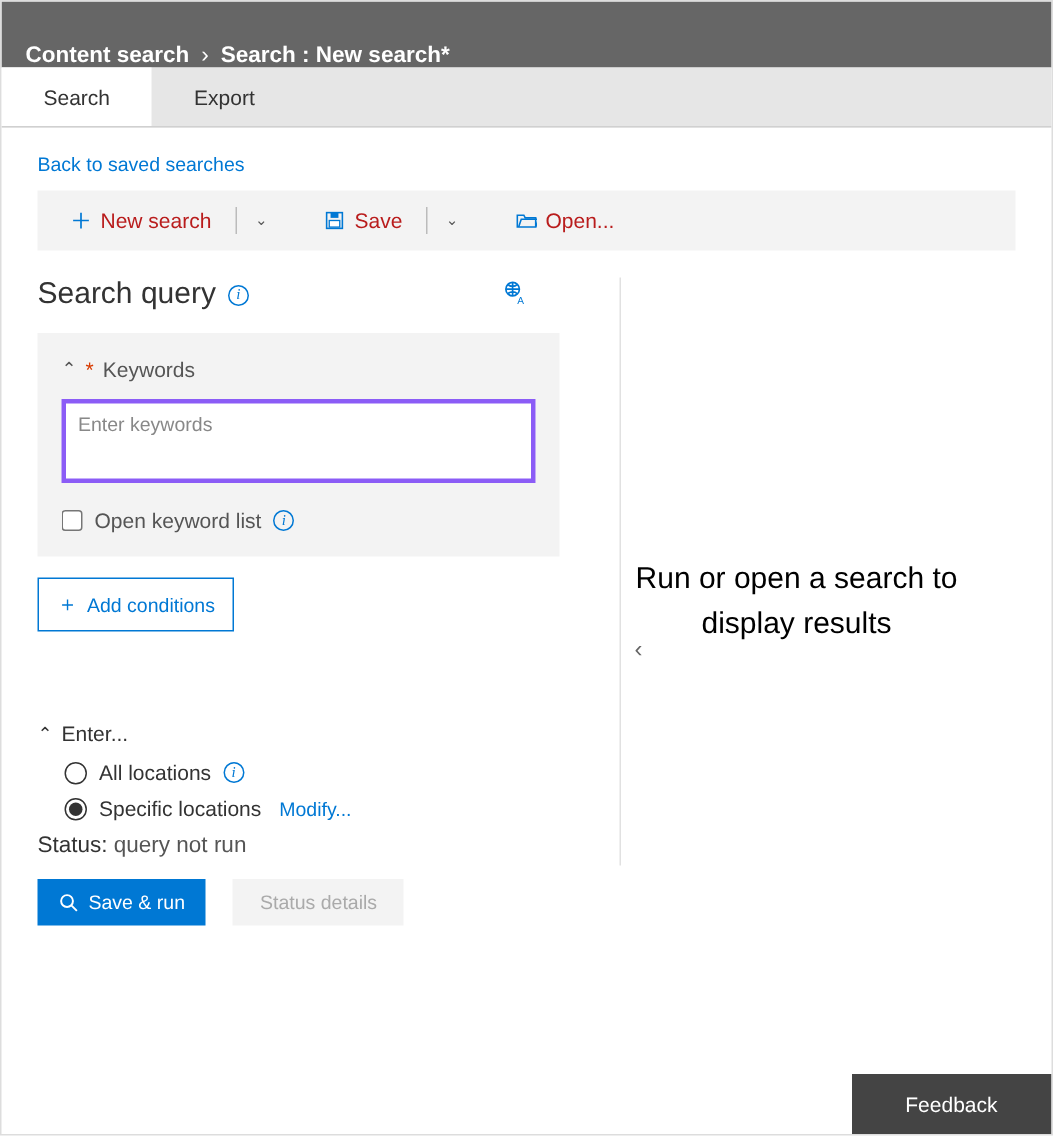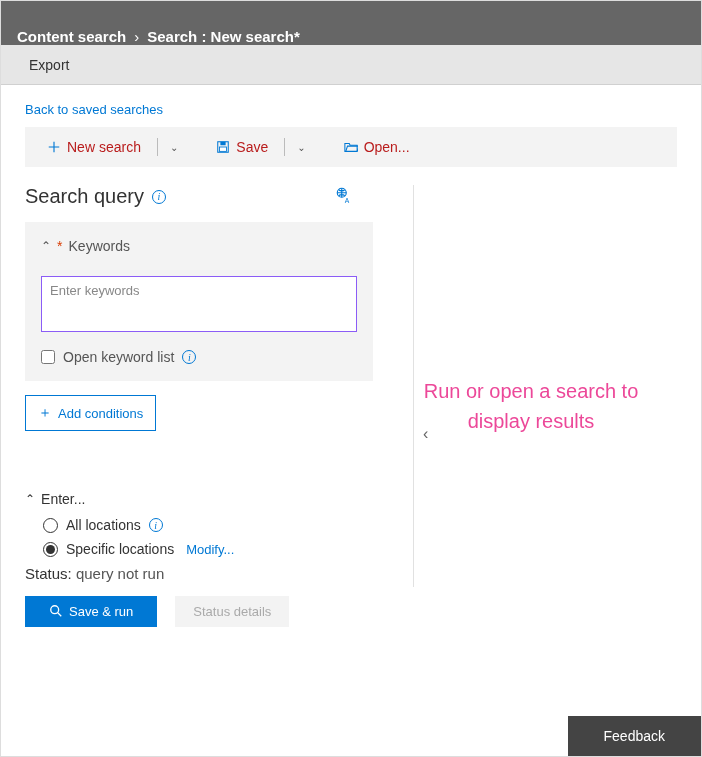--- a/index.html
+++ b/index.html
@@ -21,69 +21,72 @@
     .tb-btn { display: flex; align-items: center; gap: 6px; color: #b91c1c; cursor: pointer; padding: 4px 6px; }
     .tb-btn svg { width: 14px; height: 14px; }
     .tb-divider { width: 1px; height: 18px; background: #bbb; margin: 0 4px; }
     .tb-caret { font-size: 10px; color: #555; margin-left:2px; }
     .tb-spacer { width: 20px; }
     .blue-stroke { stroke: #0078d4; }
     .blue-fill { fill: #0078d4; }
     
     .main-area { display: flex; margin-top: 18px; position: relative; }
     .left-panel { width: 360px; padding-right: 12px; }
-    .right-panel { flex: 1; display: flex; align-items: center; justify-content: center; color: #ec4899; font-size: 20px; text-align: center; padding: 0 30px; line-height:1.5; font-weight:300; }
+    .right-panel { flex: 1; display: flex; align-items: center; justify-content: center; color: #000000; font-size: 20px; text-align: center; padding: 0 30px; line-height:1.5; font-weight:300; }
     .panel-divider { position: absolute; left: 388px; top: 0; bottom: 40px; width: 1px; background: #e1e1e1; }
     .collapse-caret { position: absolute; left: 398px; top: 240px; font-size: 16px; color: #666; cursor: pointer; }
     
     .section-title-row { display: flex; align-items: center; justify-content: space-between; margin-bottom: 14px; padding-right:20px;gap:20px; }
     .section-title { font-size: 20px; font-weight: 400; color: #333; display: flex; align-items: center; gap: 8px; }
     .info-icon { width: 14px; height: 14px; border: 1px solid #0078d4; border-radius: 50%; display: inline-flex; align-items: center; justify-content: center; font-size: 10px; color: #0078d4; font-style: italic; font-family: serif; }
     .lang-icon { color: #0078d4; cursor:pointer; }
     
     .keywords-card { background: #f3f3f3; padding: 16px; margin-bottom: 14px; }
     .kw-header { display: flex; align-items: center; gap: 6px; margin-bottom: 12px; color: #555; }
     .kw-header .caret { font-size: 12px; cursor:pointer; }
     .kw-header .req { color: #d83b01; }
-    .kw-input { width: 100%; height: 56px; border: 1px solid #8b5cf6; background: #fff; padding: 6px 8px; font-family: inherit; font-size: 13px; resize: none; margin-top: 10px; }
+    .kw-input { width: 100%; height: 56px; border: 3px solid #8b5cf6; background: #fff; padding: 6px 8px; font-family: inherit; font-size: 13px; resize: none; }
     .kw-input::placeholder { color: #888; }
     .kw-check-row { display: flex; align-items: center; gap: 8px; margin-top: 14px; color: #555; }
     .kw-check-row input { width: 14px; height: 14px; }
     
     .add-cond-btn { border: 1px solid #0078d4; color: #0078d4; background: #fff; padding: 8px 12px; display: inline-flex; align-items: center; gap: 6px; cursor: pointer; font-size: 13px; }
     .add-cond-btn .plus { font-size: 14px; font-weight:300; }
     
     .locations { margin-top: 60px; }
     .loc-header { display: flex; align-items: center; gap: 6px; color: #333; margin-bottom: 10px; }
     .loc-header .caret { font-size: 12px; cursor:pointer; }
     .radio-row { display: flex; align-items: center; gap: 8px; margin: 8px 0 8px 18px; }
     .radio { width: 15px; height: 15px; border: 1px solid #333; border-radius: 50%; display: inline-flex; align-items: center; justify-content: center; cursor:pointer; }
     .radio.selected::after { content: ""; width: 9px; height: 9px; background: #333; border-radius: 50%; }
     .modify-link { color: #0078d4; font-size: 13px; cursor: pointer; margin-left:4px; }
     
     .status-row { font-size: 15px; color: #333; }
     .status-row .val { color: #555; }
     
     .action-row { display: flex; gap: 18px; margin-top: 14px; }
-    .btn-primary { background: #0078d4; color: #fff; border: none; padding: 8px 24px; display: flex; align-items: flex-start; gap: 6px; cursor: pointer; font-size: 13px; }
+    .btn-primary { background: #0078d4; color: #fff; border: none; padding: 8px 14px; display: flex; align-items: flex-end; gap: 6px; cursor: pointer; font-size: 13px; }
     .btn-primary svg { width: 14px; height: 14px; }
     .btn-disabled { background: #f3f3f3; color: #aaa; border: none; padding: 8px 18px; font-size: 13px; cursor: default; }
     
     .feedback-btn { position: absolute; bottom: 0; right: 0; background: #444; color: #fff; padding: 12px 36px; font-size: 14px; cursor: pointer; }
   </style>
 </head>
 <body>
 
 <div class="header-bar">
   <span class="crumb1">Content search</span>
   <span class="sep">›</span>
   <span class="crumb2">Search : New search*</span>
 </div>
 
 <div class="tabs">
+  <div class="tab active">
+      <span>Search</span>
+    </div>
   <div class="tab">
       <span>Export</span>
     </div>
 </div>
 
 <div class="content">
   <a class="back-link">Back to saved searches</a>
 
   <div class="toolbar">
     <div class="tb-btn">

